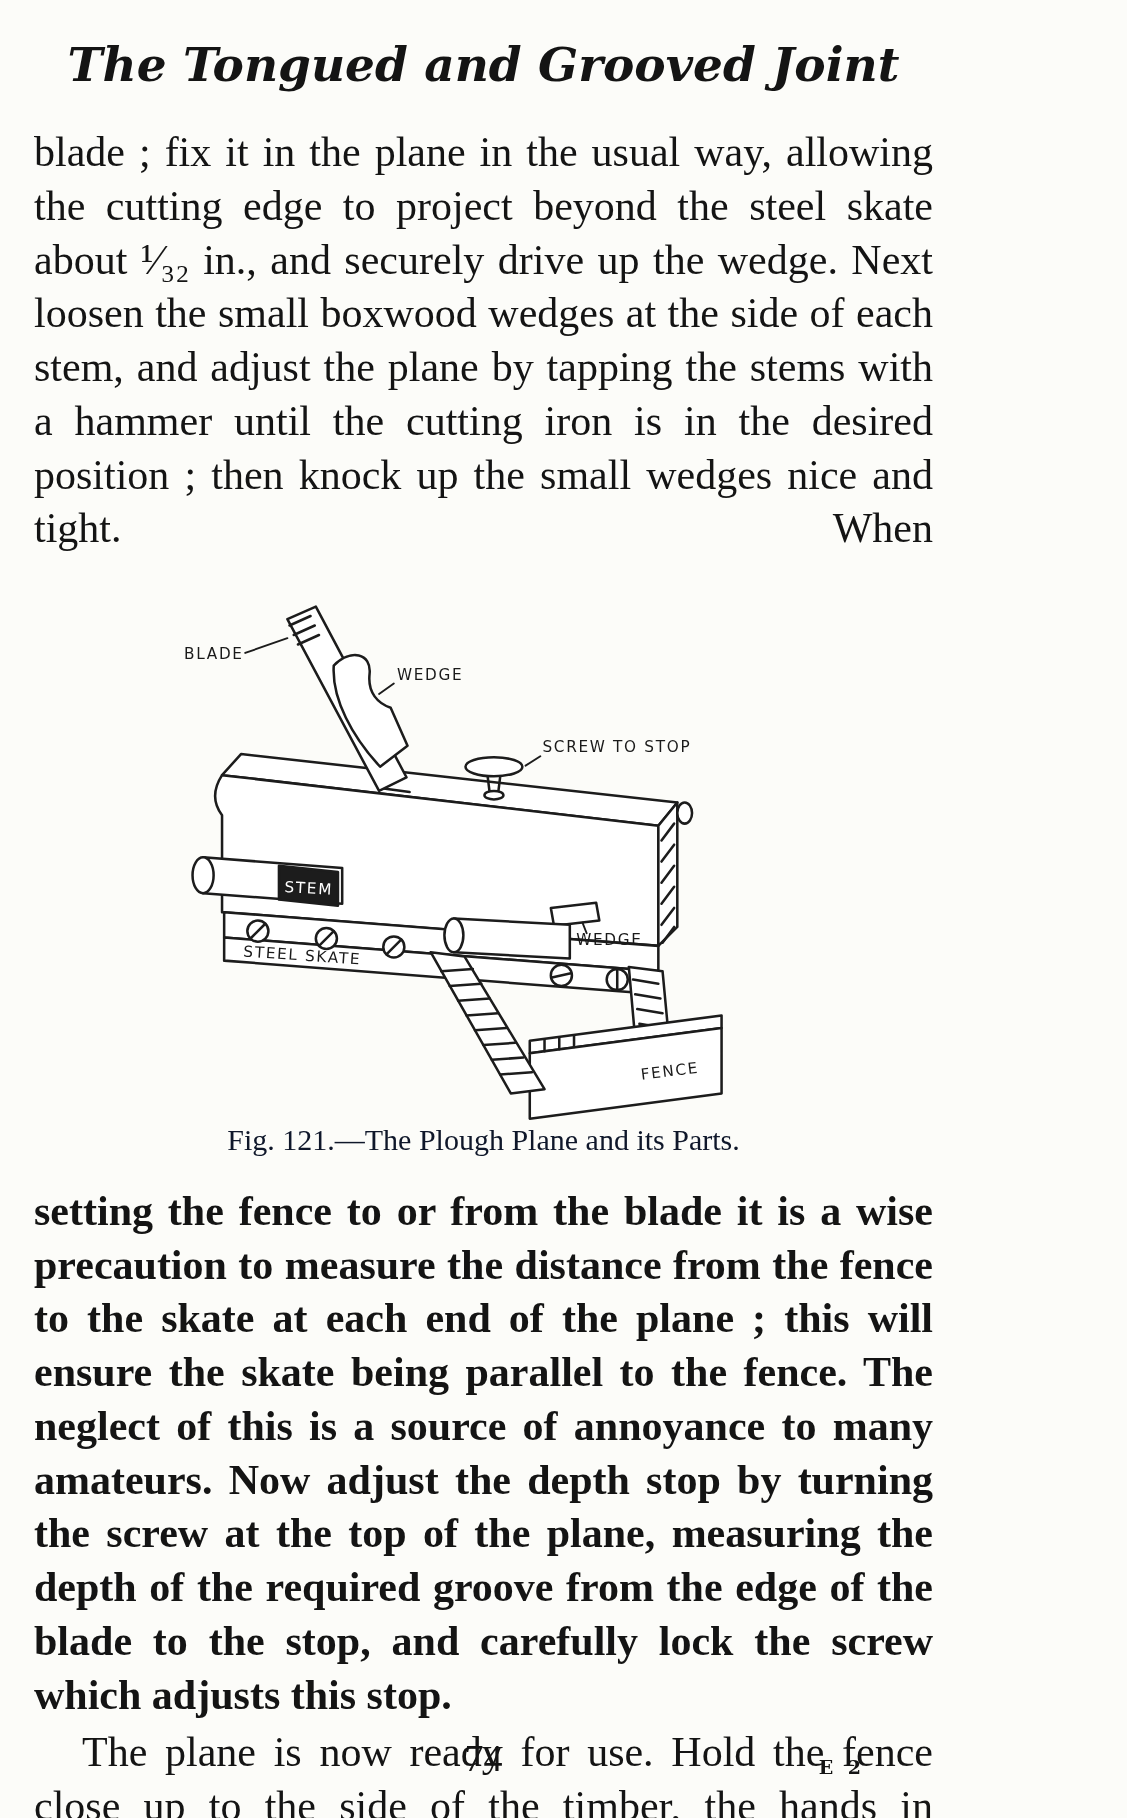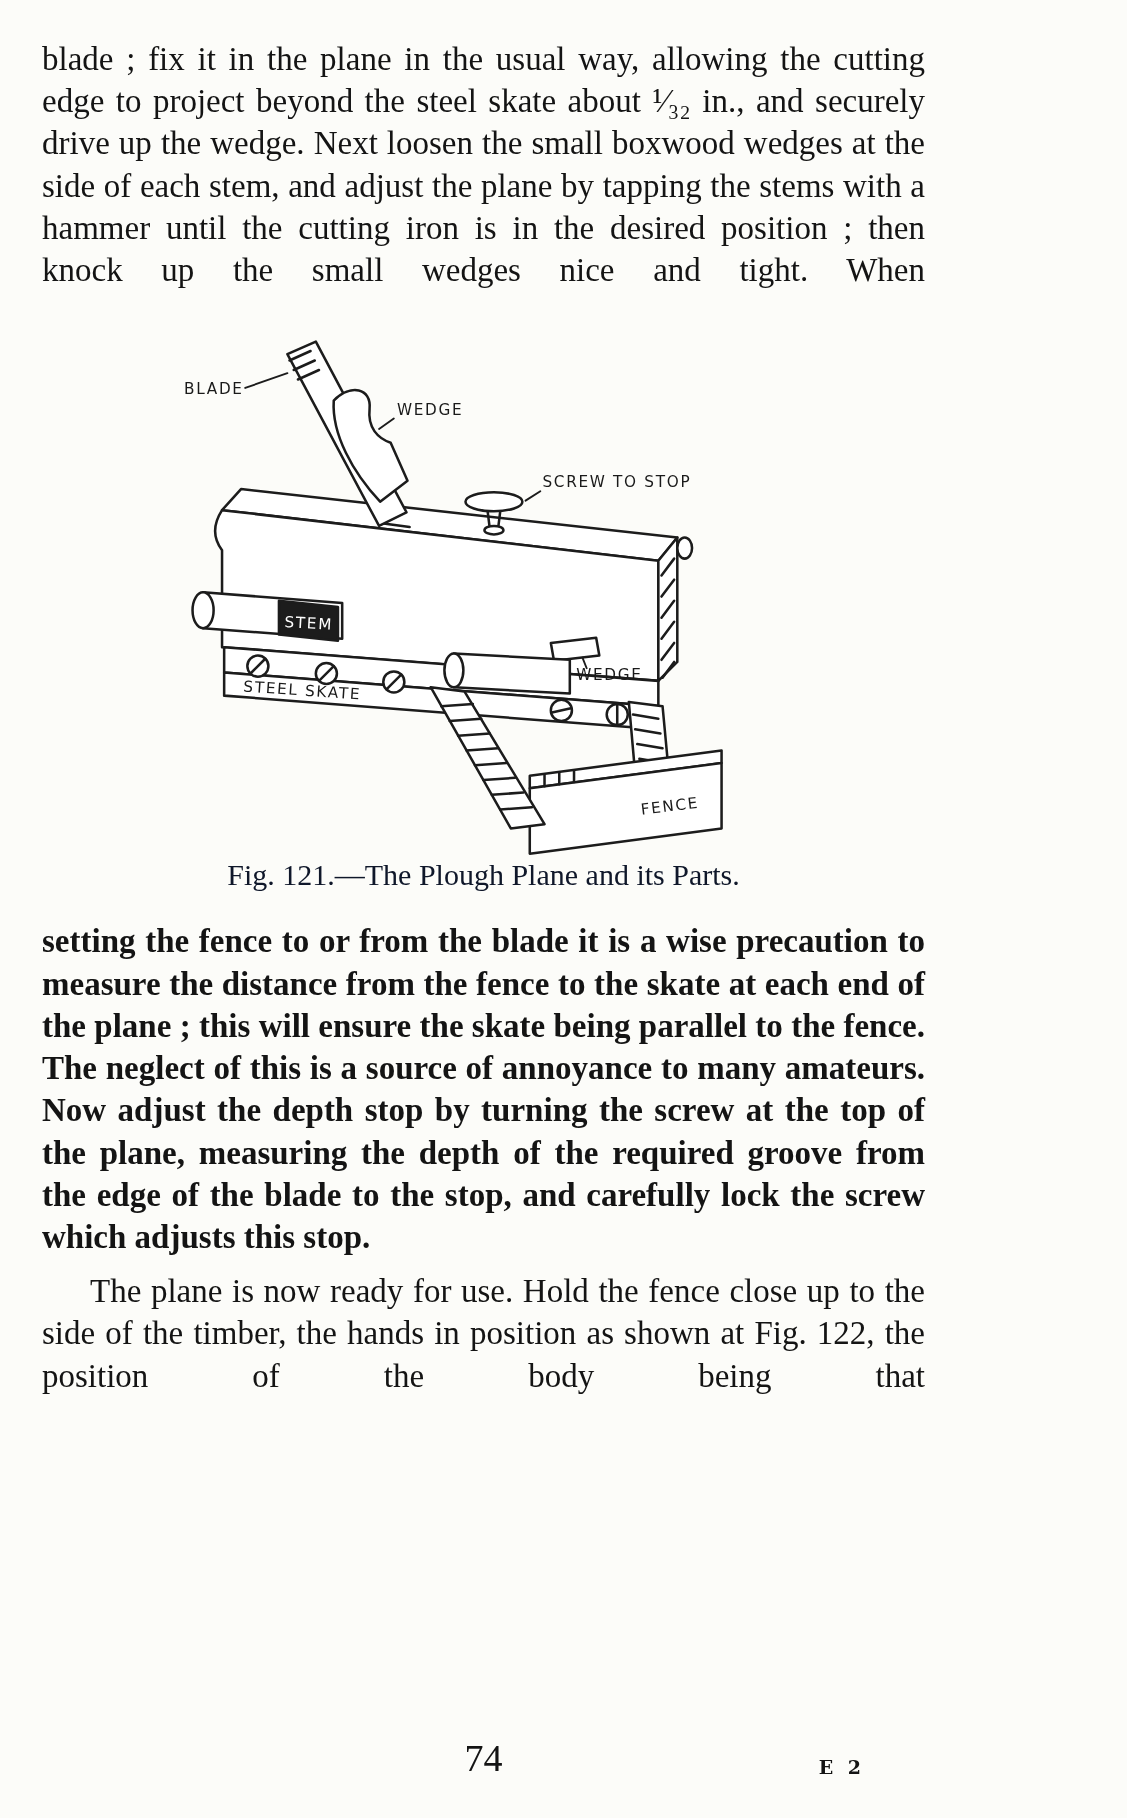--- a/index.html
+++ b/index.html
@@ -5,21 +5,21 @@
   html,body{margin:0;padding:0;background:#fcfcf9;}
   .page{
     position:relative;width:1127px;height:1818px;box-sizing:border-box;
     padding:26px 190px 0 30px;background:#fcfcf9;color:#141414;
     font-family:"Liberation Serif",serif;overflow:hidden;
   }
   .title{
     font-family:"DejaVu Serif",serif;font-style:italic;font-weight:700;
     font-size:47px;line-height:1.15;text-align:center;margin:12px 0 34px 0;
   }
-  .body-text{font-size:33px;line-height:1.28;text-align:justify;margin:12px;}
+  .body-text{font-size:42px;line-height:1.28;text-align:justify;margin:4px;}
   .justify-last{text-align-last:justify;}
   .indent{text-indent:48px;}
   .para-2{margin-top:28px;font-weight:bold;}
   .figure{margin:40px 0 0 0;padding:0;}
   .drawing{display:block;width:548px;height:auto;margin-left:152px;}
   .caption{font-size:30px;text-align:center;color:#0f172a;}
   .footer{position:absolute;left:30px;right:190px;top:1736px;height:64px;}
   .page-number{display:block;text-align:center;font-size:38px;}
   .signature{
     position:absolute;right:72px;top:20px;font-size:19px;font-weight:700;
@@ -29,20 +29,21 @@
     font-family:"DejaVu Sans",sans-serif;font-size:14.5px;
     letter-spacing:1.6px;fill:#1a1a1a;
   }
   .fig-label-inverse{fill:#ffffff;}
 </style>
 </head>
 <body>
 
 <div class="page">
 
+  <h1 class="title">The Tongued and Grooved Joint</h1>
 
   <p class="body-text justify-last">blade ; fix it in the plane in the usual way, allowing the cutting edge to project beyond the steel skate about ¹⁄₃₂ in., and securely drive up the wedge.  Next loosen the small boxwood wedges at the side of each stem, and adjust the plane by tapping the stems with a hammer until the cutting iron is in the desired position ; then knock up the small wedges nice and tight.  When</p>
 
   <figure class="figure">
     <svg class="drawing" viewBox="0 0 520 500">
       <g stroke="#1c1c1c" stroke-width="2.4" fill="none" stroke-linejoin="round" stroke-linecap="round">
 
         <g>
           <polygon points="56,150 470,196 452,218 38,170" fill="#ffffff"></polygon>
           <path d="M38,170 C29,184 29,196 38,208 L38,300 L452,332 L452,218 Z" fill="#ffffff"></path>

